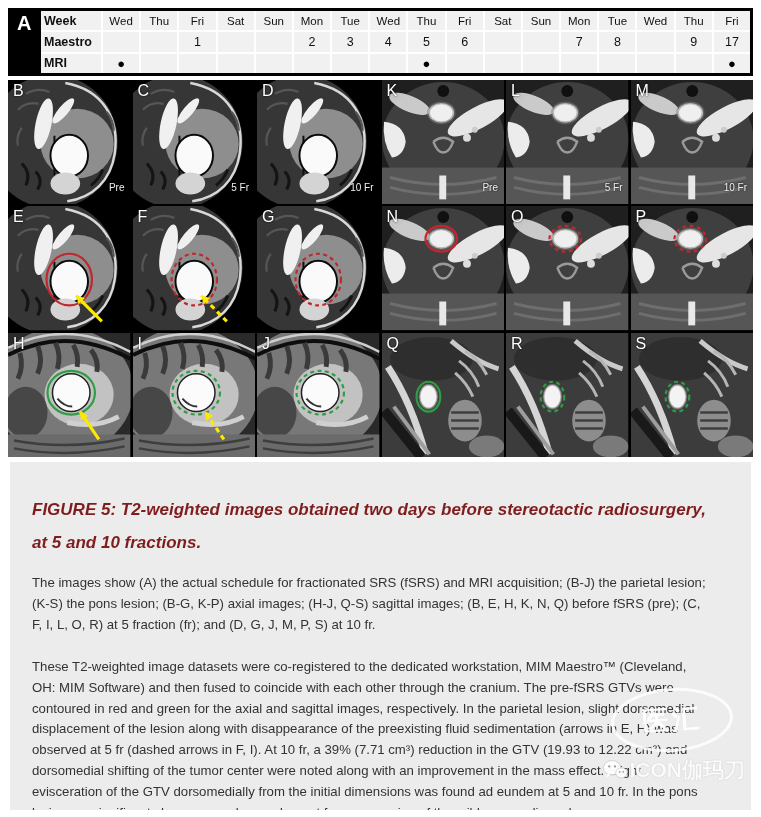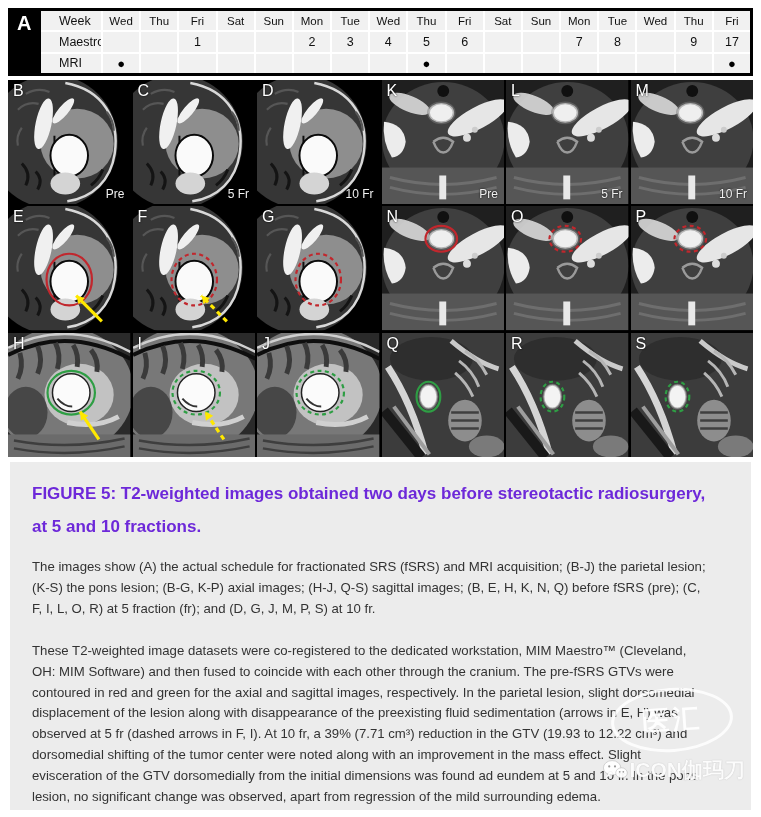--- a/index.html
+++ b/index.html
@@ -8,41 +8,41 @@
 
   
   .schedule{position:absolute;left:8px;top:8px;width:745px;height:68px;border:3px solid #000;
             box-sizing:border-box;display:flex;background:#fff;}
   .panel-a{width:30px;background:#000;color:#fff;font-size:20px;font-weight:bold;
            padding:1px 0 0 6px;box-sizing:border-box;}
   .sched-grid{flex:1;display:grid;grid-template-columns:60px repeat(17,1fr);
               grid-auto-rows:1fr;gap:2px;background:#fff;}
   .cell{background:#f1f1f1;display:flex;align-items:center;justify-content:center;
         font-size:11.5px;color:#111;overflow:hidden;}
-  .cell.row-label{justify-content:flex-start;padding-left:18px;font-size:12.5px;}
+  .cell.row-label{justify-content:flex-start;padding-left:3px;font-size:12.5px;font-weight:bold;}
   .cell.num{font-size:12.5px;}
   .dot{font-size:13px;line-height:1;color:#000;}
 
   
   .mri-grid{position:absolute;left:8px;top:80px;width:745px;height:377px;
             display:grid;grid-template-columns:repeat(6,1fr);grid-template-rows:repeat(3,1fr);
             gap:2px;background:#000;}
   .panel{position:relative;background:#000;overflow:hidden;}
   .panel svg.base{position:absolute;inset:0;width:100%;height:100%;display:block;}
   .panel svg.overlay{position:absolute;inset:0;width:100%;height:100%;}
   .panel-label{position:absolute;top:1px;left:5px;color:#fff;font-size:16px;line-height:1.2;
                text-shadow:0 0 2px #000;}
-  .panel-tag{position:absolute;bottom:3px;right:6px;color:#f0f0f0;font-size:12px;
+  .panel-tag{position:absolute;bottom:11px;right:6px;color:#f0f0f0;font-size:10px;
              text-shadow:0 0 2px #000;}
 
   
   .caption-box{position:absolute;left:10px;top:462px;width:741px;height:348px;background:#ececec;
                box-sizing:border-box;padding:15px 22px;overflow:hidden;}
-  .caption-title{margin:0 0 14px 0;font-size:17px;font-weight:bold;color:#6d28d9;
-                 line-height:1.95;max-width:676px;}
+  .caption-title{margin:16px 0 14px 0;font-size:17px;font-weight:bold;color:#7f1d1d;
+                 line-height:1.95;max-width:676px;font-style:italic;}
   .caption-para{margin:0 16px 21px 0;font-size:13.2px;color:#333;line-height:1.58;max-width:700px;}
 
   
   .watermark{position:absolute;right:4px;bottom:22px;width:210px;height:100px;pointer-events:none;}
   .seal{position:absolute;right:14px;top:0;width:116px;height:58px;border:3px solid rgba(255,255,255,0.85);
         border-radius:50%;display:flex;align-items:center;justify-content:center;
         transform:rotate(-4deg);color:rgba(255,255,255,0.92);font-size:27px;font-weight:bold;letter-spacing:3px;}
   .brand{position:absolute;right:2px;bottom:4px;display:flex;align-items:center;gap:2px;
          color:rgba(255,255,255,0.95);font-size:21px;font-weight:bold;
          text-shadow:0 0 1px rgba(130,130,130,0.55);white-space:nowrap;}

